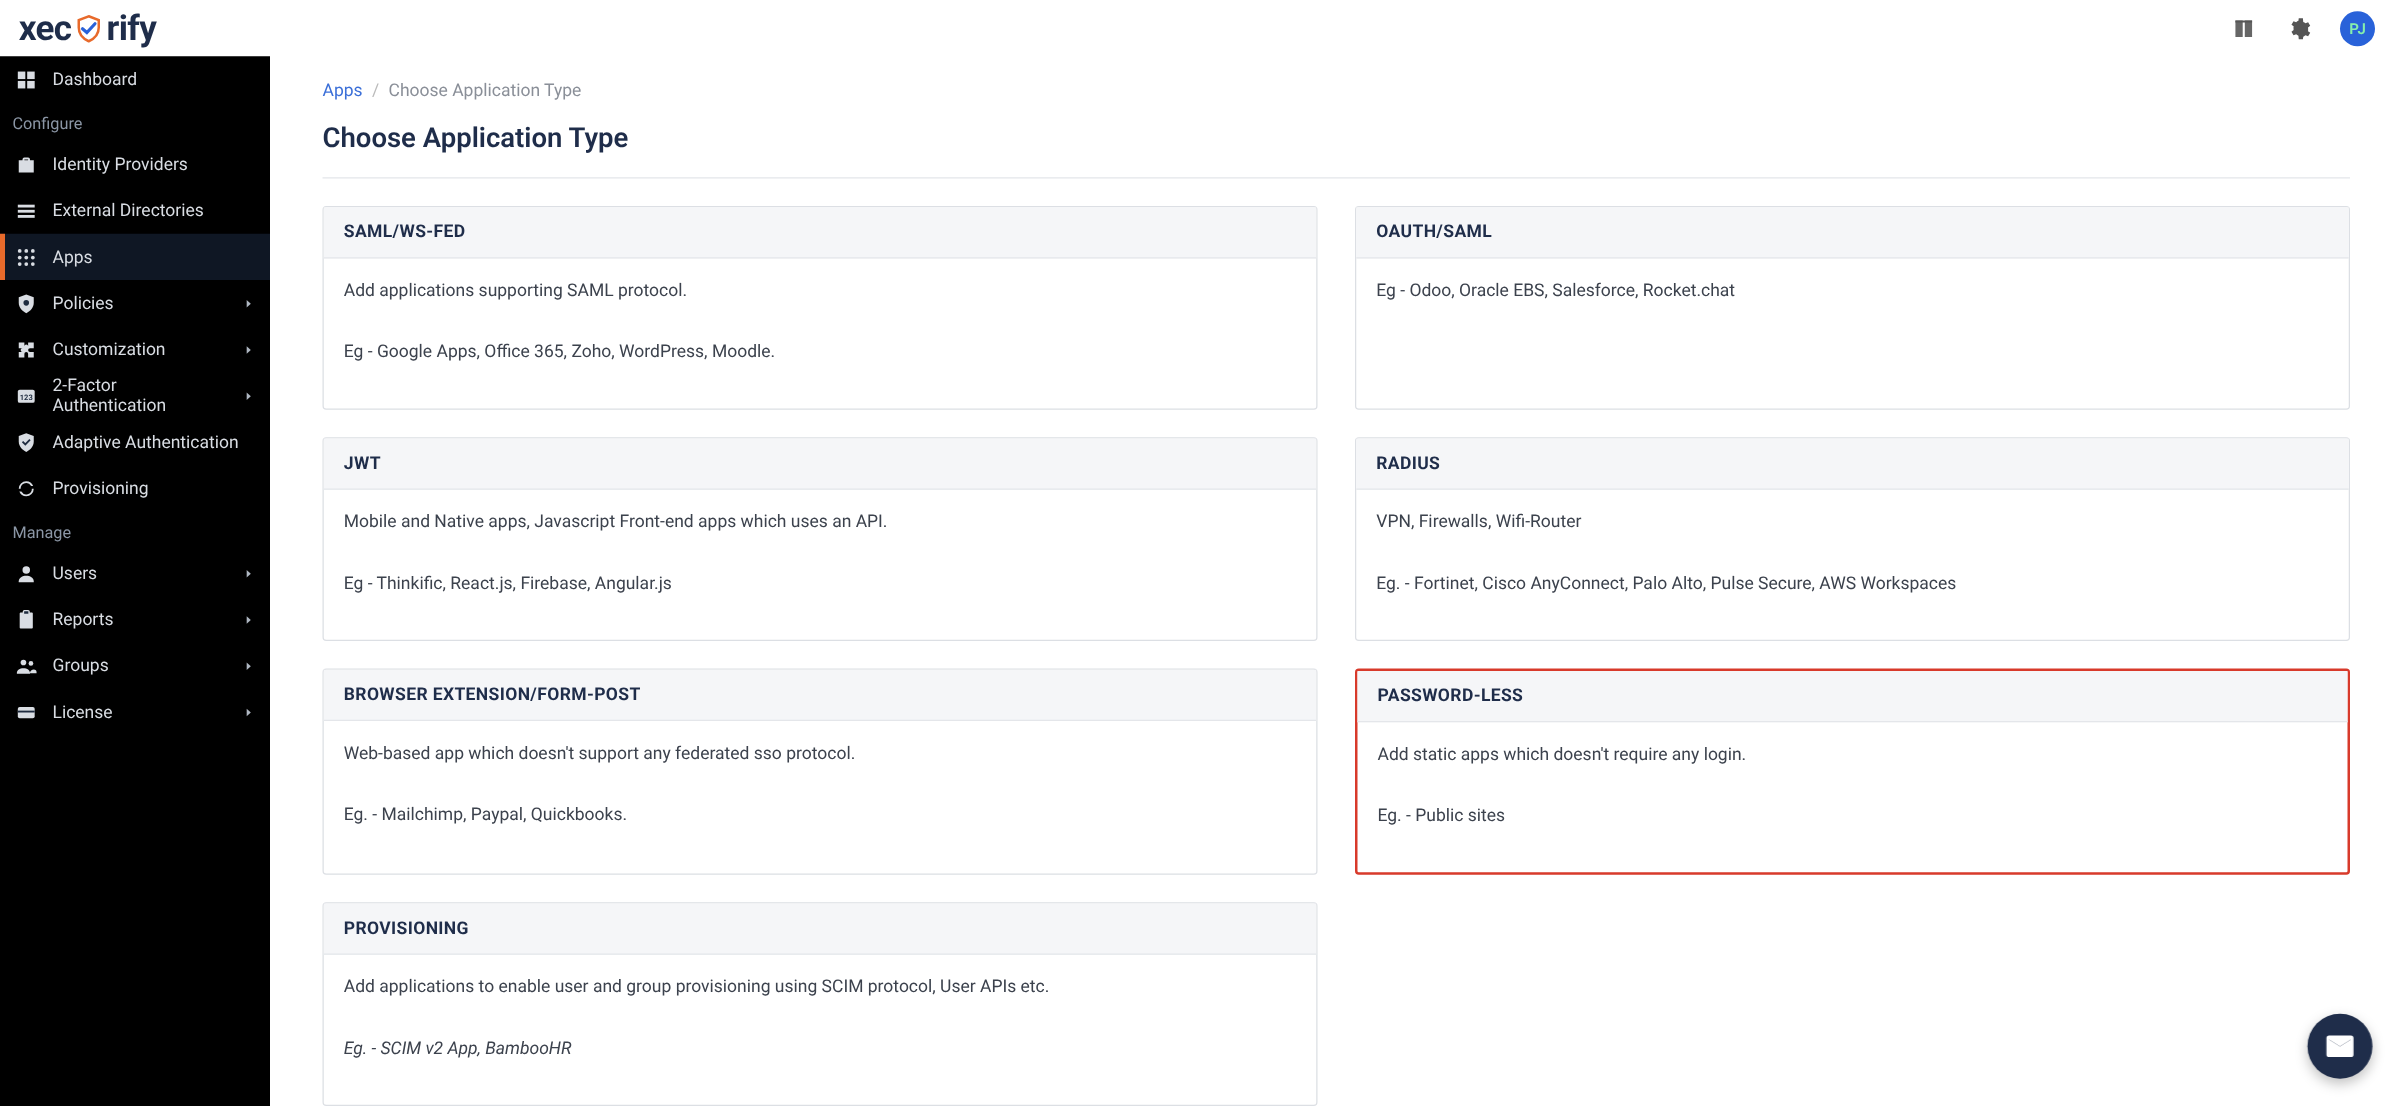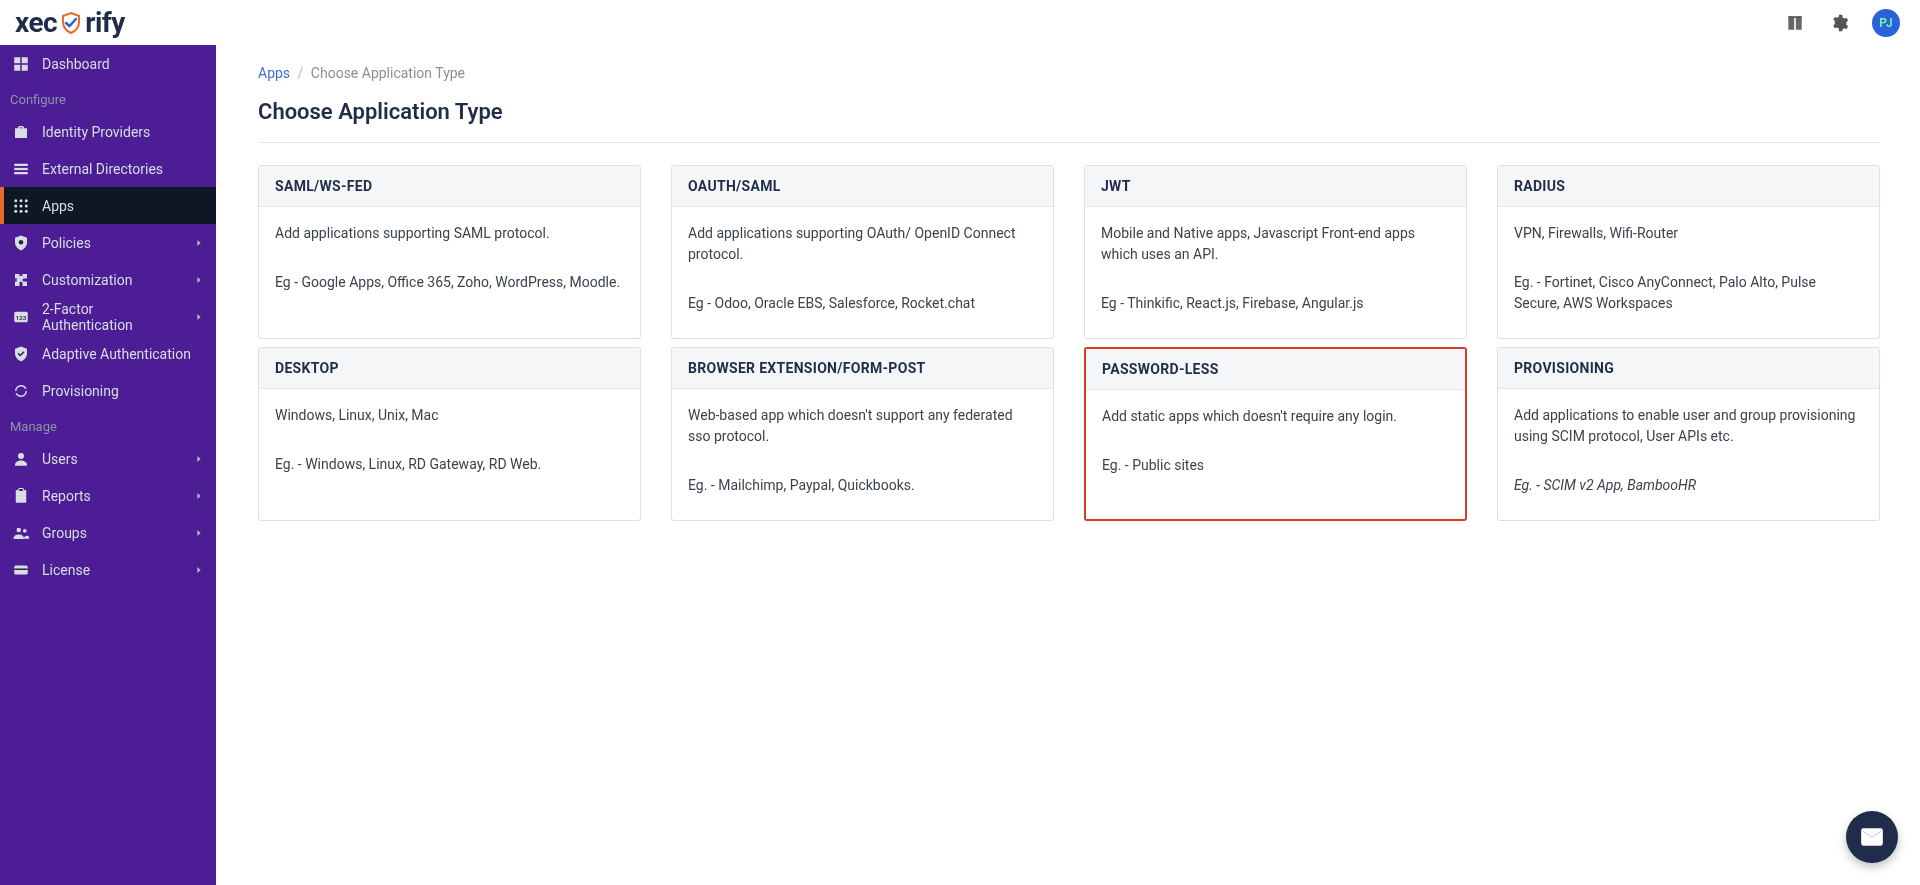--- a/index.html
+++ b/index.html
@@ -7,37 +7,37 @@
   
   
   .topbar { height: 45px; display:flex; align-items:center; justify-content:space-between; padding: 0 20px 0 15px; background:#fff;gap:22px; }
   .logo { font-size: 28px; font-weight:700; color:#1f2d4a; letter-spacing:-0.5px; display:flex; align-items:center; }
   .logo .shield { display:inline-block; margin:0 2px; }
   .topbar-right { display:flex; align-items:center; gap:22px; }
   .top-icon { width:22px; height:22px; display:flex; align-items:center; justify-content:center; color:#555; cursor:pointer;}
   .avatar { width:28px; height:28px; border-radius:50%; background:#2962d9; color:#86efac; font-size:12px; font-weight:600; display:flex; align-items:center; justify-content:center; cursor:pointer;}
   
   
-  .sidebar { position:absolute; top:45px; left:0; bottom:0; width:216px; background:#4c1d95; color:#d9dde3; overflow:hidden;}
+  .sidebar { position:absolute; top:45px; left:0; bottom:0; width:216px; background:#000000; color:#d9dde3; overflow:hidden;}
   .side-item { display:flex; align-items:center; height:37px; padding:0 12px; cursor:pointer; font-size:14px; gap:12px; position:relative; }
   .side-item.active { background:#0f1724; }
   .side-item.active::before { content:""; position:absolute; left:0; top:0; bottom:0; width:4px; background:#e86a2b;}
   .side-item .arrow { margin-left:auto; font-size:12px; color:#aeb6c1;}
   .side-section { font-size:13px; color:#8b96a5; padding:10px 12px 6px 10px; }
   .side-icon { width:18px; height:18px; display:flex; align-items:center; justify-content:center; flex-shrink:0;}
   
   
   .main { position:absolute; top:45px; left:216px; right:0; bottom:0; background:#fff; overflow:auto; padding: 20px 40px 40px 42px;}
   .breadcrumb { font-size:14px; color:#8a8f98; margin-bottom:18px;}
   .breadcrumb a { color:#3b6fd8; text-decoration:none;}
   .breadcrumb .sep { margin:0 4px; color:#bbb;}
   h1.page-title { font-size:22px; font-weight:600; color:#1f2d4a; margin-bottom:18px;}
   hr.divider { border:none; border-top:1px solid #e4e6ea; margin-bottom:22px;}
   
-  .grid { display:grid; grid-template-columns: repeat(4, 1fr); gap: 8px 30px; }
+  .grid { display:grid; grid-template-columns: repeat(2, 1fr); gap: 22px 30px; }
   .card { border:1px solid #dcdfe4; border-radius:3px; background:#fff; cursor:pointer;}
   .card.highlight { border:2px solid #d83a2b; }
   .card-header { background:#f5f6f8; border-bottom:1px solid #e4e6ea; padding:12px 16px; font-weight:700; font-size:14px; color:#1f2d4a; letter-spacing:0.3px;}
   .card.highlight .card-header { border-bottom:1px solid #e4e6ea; }
   .card-body { padding:16px 16px 24px 16px; font-size:14px; color:#3c424d; line-height:1.5; min-height:120px;}
   .card-body .desc { margin-bottom:28px;}
   .card-body .eg { color:#3c424d;}
   .card-body .eg.italic { font-style:italic;}
   
   
@@ -254,43 +254,35 @@
       <div class="card">
         <div class="card-header">SAML/WS-FED</div>
         <div class="card-body">
           <div class="desc">Add applications supporting SAML protocol.</div>
           <div class="eg">Eg - Google Apps, Office 365, Zoho, WordPress, Moodle.</div>
         </div>
       </div>
       <div class="card">
         <div class="card-header">OAUTH/SAML</div>
         <div class="card-body">
-          <div class="desc">Add applications supporting OAuth/ OpenID Connect protocol.</div>
           <div class="eg">Eg - Odoo, Oracle EBS, Salesforce, Rocket.chat</div>
         </div>
       </div>
       <div class="card">
         <div class="card-header">JWT</div>
         <div class="card-body">
           <div class="desc">Mobile and Native apps, Javascript Front-end apps which uses an API.</div>
           <div class="eg">Eg - Thinkific, React.js, Firebase, Angular.js</div>
         </div>
       </div>
       <div class="card">
         <div class="card-header">RADIUS</div>
         <div class="card-body">
           <div class="desc">VPN, Firewalls, Wifi-Router</div>
           <div class="eg">Eg. - Fortinet, Cisco AnyConnect, Palo Alto, Pulse Secure, AWS Workspaces</div>
-        </div>
-      </div>
-      <div class="card">
-        <div class="card-header">DESKTOP</div>
-        <div class="card-body">
-          <div class="desc">Windows, Linux, Unix, Mac</div>
-          <div class="eg">Eg. - Windows, Linux, RD Gateway, RD Web.</div>
         </div>
       </div>
       <div class="card">
         <div class="card-header">BROWSER EXTENSION/FORM-POST</div>
         <div class="card-body">
           <div class="desc">Web-based app which doesn't support any federated sso protocol.</div>
           <div class="eg">Eg. - Mailchimp, Paypal, Quickbooks.</div>
         </div>
       </div>
       <div class="card highlight">

